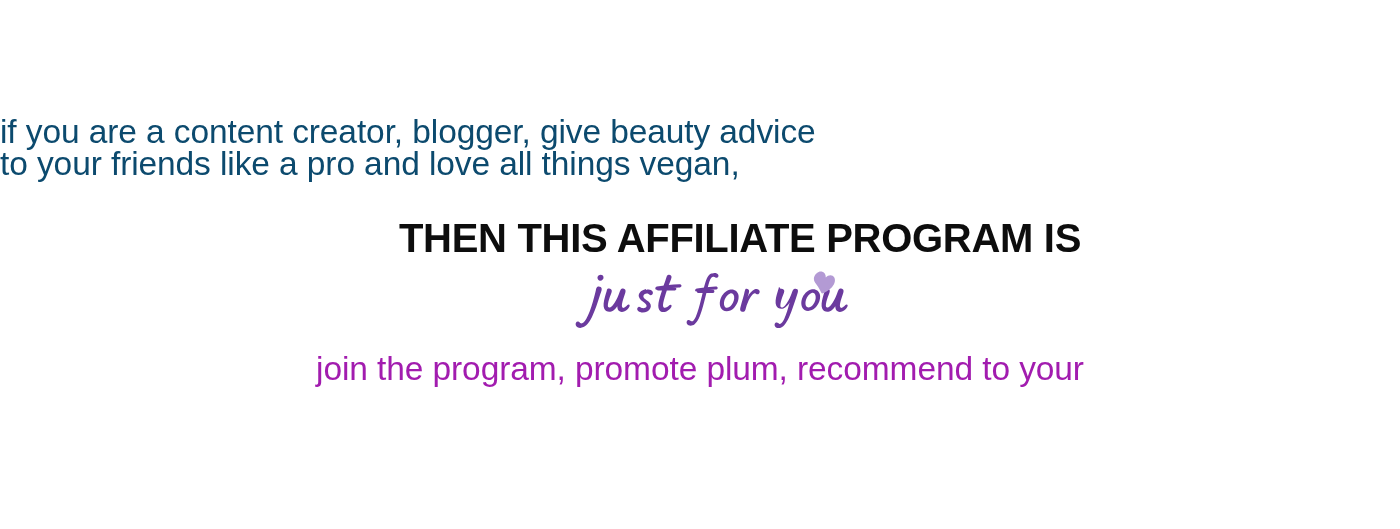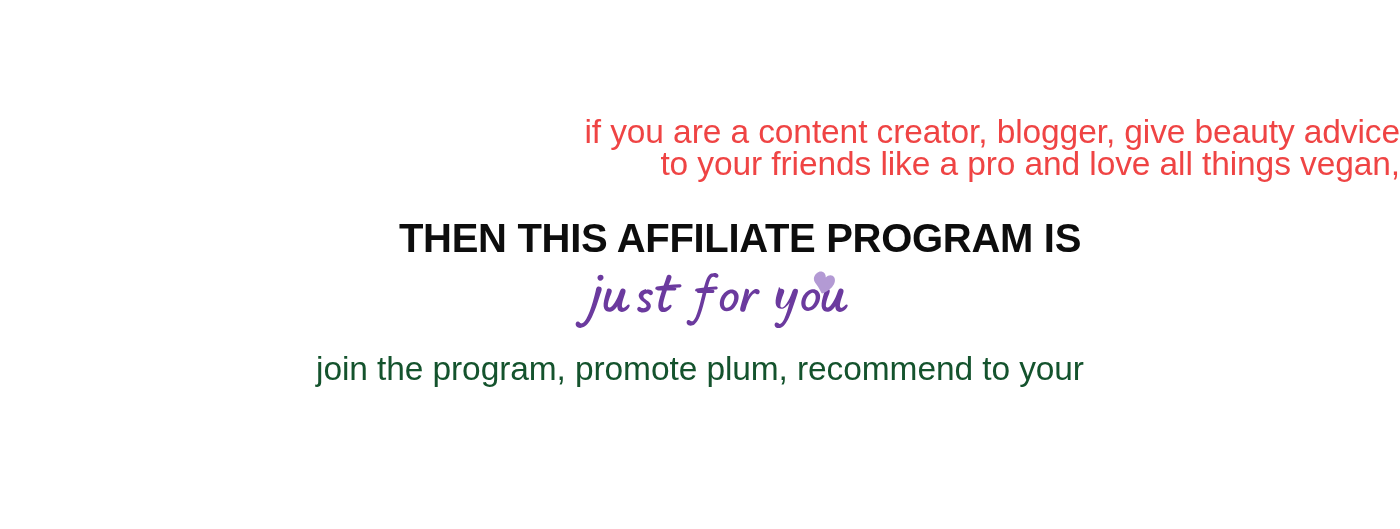--- a/index.html
+++ b/index.html
@@ -23,22 +23,22 @@
     flex-direction: column;
     align-items: center;
   }
 
   
   .intro {
     position: absolute;
     top: 116px;
     left: 0;
     width: 1400px;
-    text-align: right;
-    color: #ef4444;
+    text-align: left;
+    color: #0c4a6e;
     font-size: 33.5px;
     line-height: 32px;
     font-weight: 400;
     letter-spacing: -0.1px;
   }
   .intro .ln {
     display: block;
     white-space: nowrap;
   }
 
@@ -84,21 +84,21 @@
     opacity: 0;
   }
 
   
   .outro {
     position: absolute;
     top: 353px;
     left: 0;
     width: 1400px;
     text-align: center;
-    color: #14532d;
+    color: #a21caf;
     font-size: 33.5px;
     line-height: 32px;
     font-weight: 400;
     letter-spacing: -0.1px;
   }
   .outro .ln {
     display: block;
     white-space: nowrap;
   }
 </style>

